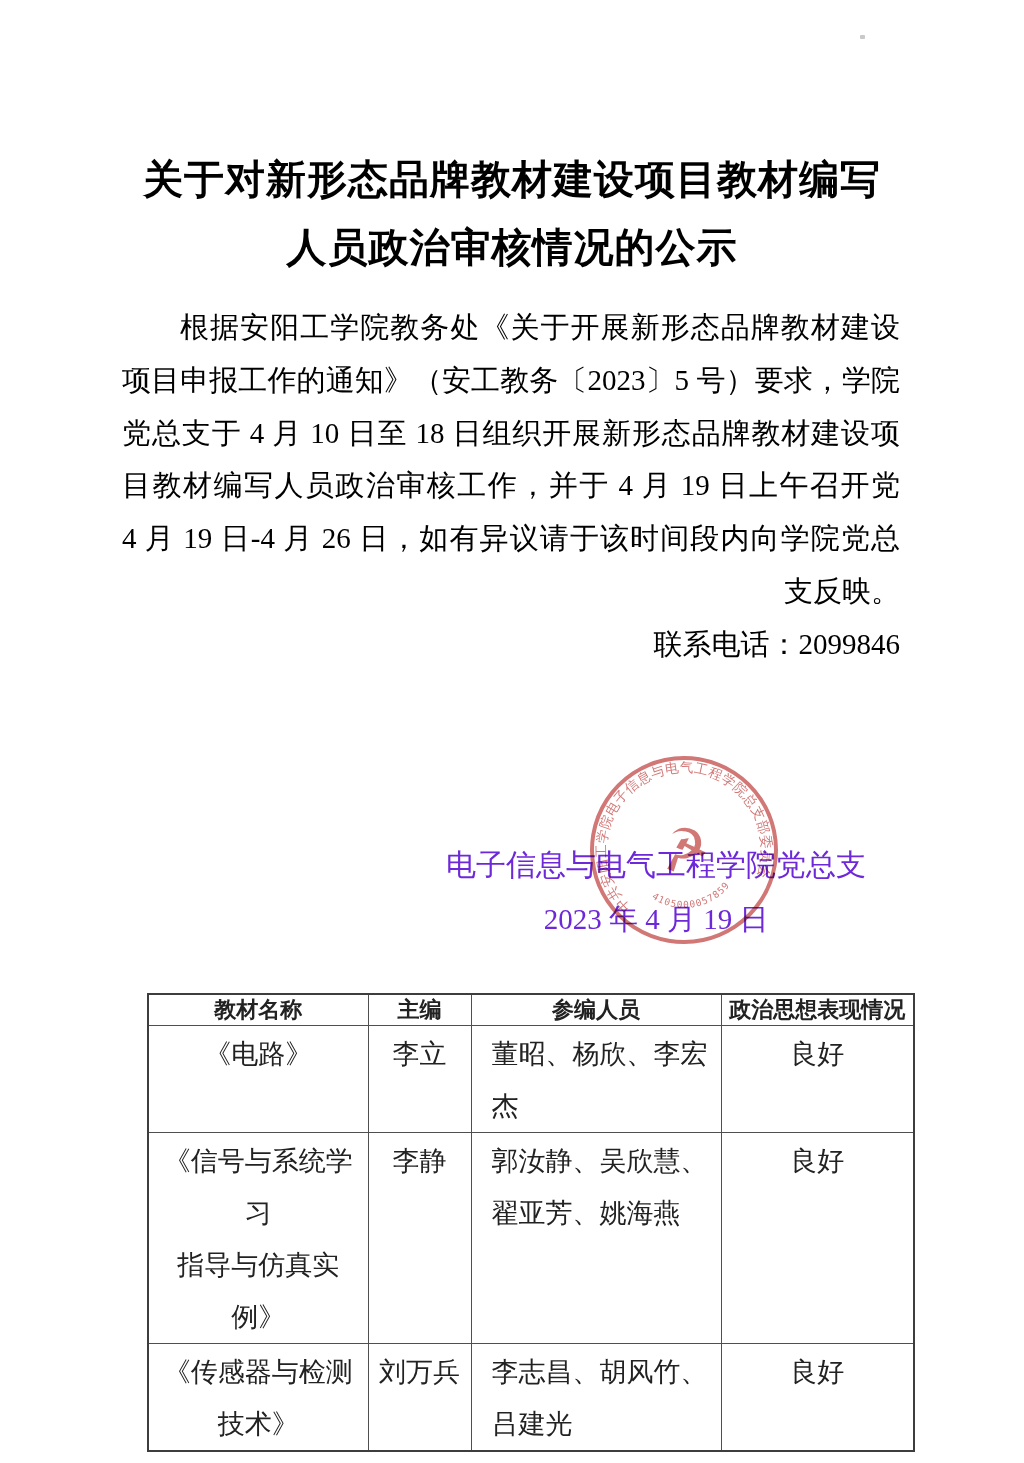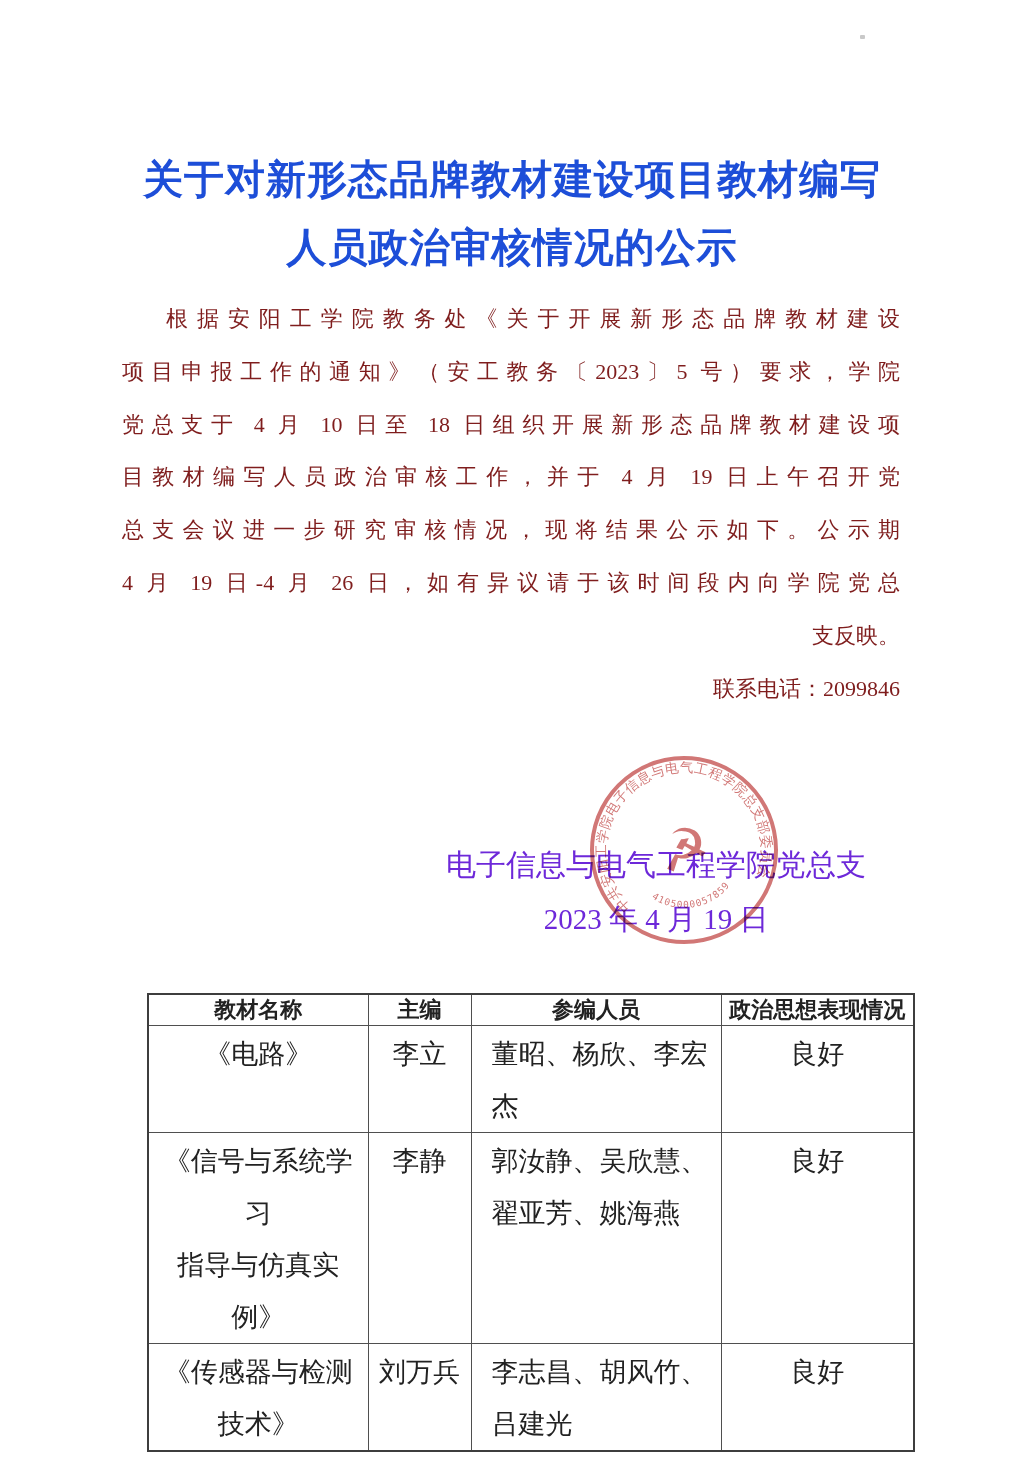--- a/index.html
+++ b/index.html
@@ -8,25 +8,25 @@
     background:#ffffff; overflow:hidden; color:#1e1e1e;
     font-family:"Liberation Serif","DejaVu Serif",serif;
   }
   .speck {
     position:absolute; left:860px; top:35px; width:5px; height:4px;
     background:#c9c9c9; border-radius:1px;
   }
   .title {
     position:absolute; top:146px; left:0; right:0;
     text-align:center; font-size:40px; font-weight:700;
-    line-height:68px; color:#1d4ed8; letter-spacing:1px;
+    line-height:68px; color:#000000; letter-spacing:1px;
   }
   .content {
-    position:absolute; left:122px; top:293px; width:778px;
-    font-size:22px; line-height:52.8px; color:#7f1d1d;
+    position:absolute; left:122px; top:301px; width:778px;
+    font-size:29px; line-height:52.8px; color:#000000;
   }
   .line { width:100%;text-align:right; }
   .line.jl { text-align:justify; text-align-last:justify; }
   .line.indent { text-indent:2em; }
   .signature {
     position:absolute; right:158px; top:846px; width:420px;
     text-align:center; font-size:30px; color:#6d28d9;
   }
   .signature .sig-org { line-height:38px; }
   .signature .sig-date { line-height:38px; margin-top:16px; font-size:29px; }
@@ -68,21 +68,20 @@
   <div class="title">
     <div>关于对新形态品牌教材建设项目教材编写</div>
     <div>人员政治审核情况的公示</div>
   </div>
 
   <div class="content">
     <div class="line indent jl">根据安阳工学院教务处《关于开展新形态品牌教材建设</div>
     <div class="line jl">项目申报工作的通知》（安工教务〔2023〕5 号）要求，学院</div>
     <div class="line jl">党总支于 4 月 10 日至 18 日组织开展新形态品牌教材建设项</div>
     <div class="line jl">目教材编写人员政治审核工作，并于 4 月 19 日上午召开党</div>
-    <div class="line jl">总支会议进一步研究审核情况，现将结果公示如下。公示期</div>
     <div class="line jl">4 月 19 日-4 月 26 日，如有异议请于该时间段内向学院党总</div>
     <div class="line">支反映。</div>
     <div class="line indent">联系电话：2099846</div>
   </div>
 
   <div class="signature">
     <div class="sig-org">电子信息与电气工程学院党总支</div>
     <div class="sig-date">2023 年 4 月 19 日</div>
   </div>
 

